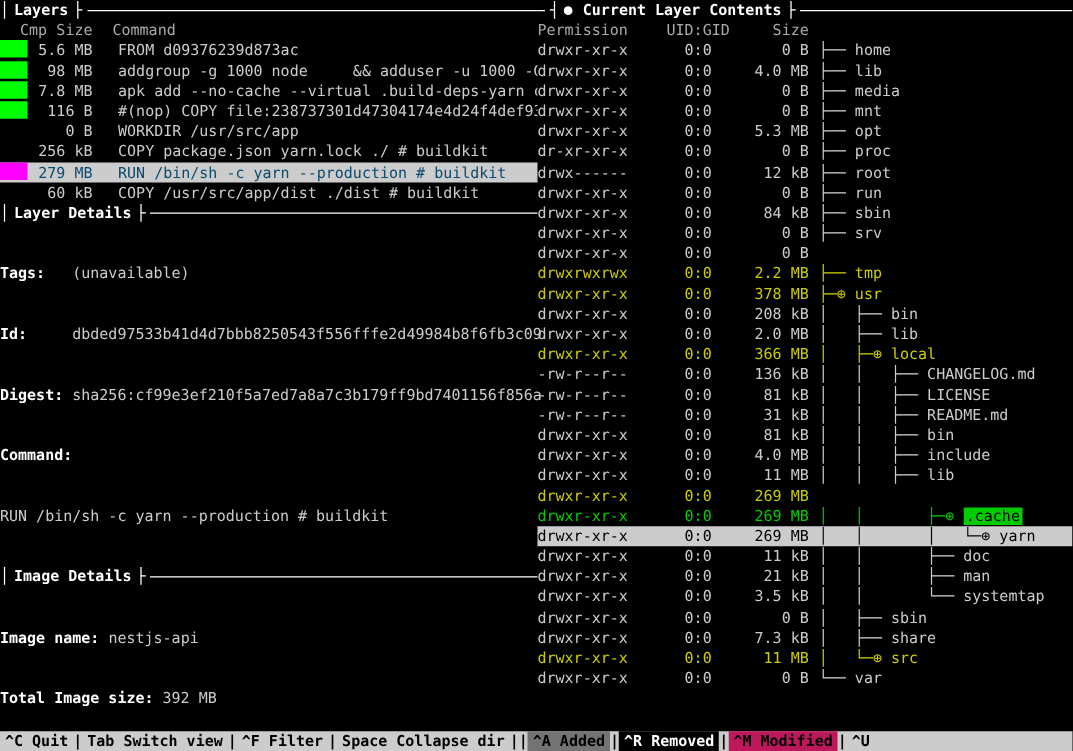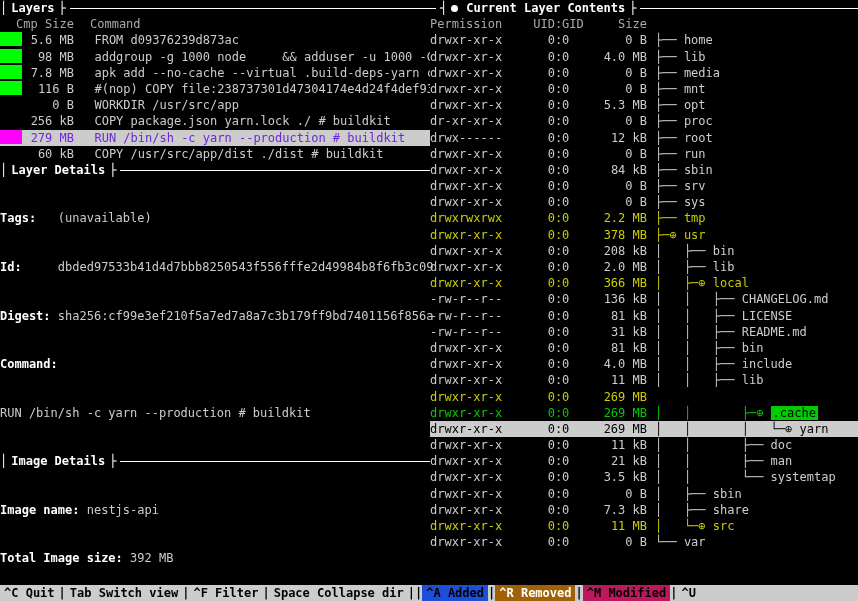--- a/index.html
+++ b/index.html
@@ -14,41 +14,41 @@
 .title-line .bar{flex:1;border-top:1px solid #fff;height:0;margin-top:1px}
 .dot{display:inline-block;width:7px;height:7px;border-radius:50%;background:#fff;margin-right:4px;vertical-align:middle}
 .layers-header{display:flex;color:#aaa}
 .layers-rows{display:flex;flex-direction:column}
 .layer-row{display:flex;white-space:pre}
 .cmp{width:22px;height:14px;display:inline-block}
 .cmp-green{background:#0f0}
 .cmp-magenta{background:#f0f}
 .lsize{width:58px;text-align:right;padding-right:6px}
 .lcmd{flex:1;overflow:hidden;text-overflow:clip;white-space:pre}
-.layer-row.selected{background:#ccc;color:#6d28d9}
+.layer-row.selected{background:#ccc;color:#0c4a6e}
 .layer-row.selected .cmp{background:#f0f}
 .details{padding:0;white-space:pre}
 .kv{white-space:pre}
 .key{color:#fff;font-weight:bold}
 .filetree-header{display:flex;color:#aaa;white-space:pre}
 .fperm{width:100px}
 .fuid{width:65px;text-align:center;padding-right:8px}
 .fsize{width:60px;text-align:right;padding-right:8px}
 .ftree{flex:1;white-space:pre}
 .filetree-rows{display:flex;flex-direction:column}
 .ft-row{display:flex;white-space:pre}
 .yellow,.yellow .fperm,.yellow .fuid,.yellow .fsize,.yellow .ftree{color:#cc0}
 .green,.green .fperm,.green .fuid,.green .fsize,.green .ftree{color:#0c0}
 .ft-row.selected{background:#ccc;color:#000}
 .ft-row.selected .fperm,.ft-row.selected .fuid,.ft-row.selected .fsize,.ft-row.selected .ftree{color:#000}
 .green-bg{background:#0c0;color:#000;padding:0 2px}
 .statusbar{display:flex;background:#ccc;color:#000;font-weight:bold;white-space:pre}
 .statusbar .seg{padding:0 4px}
-.statusbar .seg.green{background:#1d4ed8;color:#000}
-.statusbar .seg.magenta{background:#a16207;color:#fff}
+.statusbar .seg.green{background:#737373;color:#000}
+.statusbar .seg.magenta{background:#000000;color:#fff}
 .statusbar .seg.yellow{background:#be185d;color:#000}
 .layers-header .cmp{color:#aaa}
 .ft-row .ftree{overflow:hidden}
 </style>
 </head>
 <body>
 
 <div class="app">
   <div class="main">
 
@@ -128,21 +128,21 @@
           <div class="ft-row"><span class="fperm">drwxr-xr-x</span><span class="fuid">0:0</span><span class="fsize">0 B</span><span class="ftree">├── home</span></div>
           <div class="ft-row"><span class="fperm">drwxr-xr-x</span><span class="fuid">0:0</span><span class="fsize">4.0 MB</span><span class="ftree">├── lib</span></div>
           <div class="ft-row"><span class="fperm">drwxr-xr-x</span><span class="fuid">0:0</span><span class="fsize">0 B</span><span class="ftree">├── media</span></div>
           <div class="ft-row"><span class="fperm">drwxr-xr-x</span><span class="fuid">0:0</span><span class="fsize">0 B</span><span class="ftree">├── mnt</span></div>
           <div class="ft-row"><span class="fperm">drwxr-xr-x</span><span class="fuid">0:0</span><span class="fsize">5.3 MB</span><span class="ftree">├── opt</span></div>
           <div class="ft-row"><span class="fperm">dr-xr-xr-x</span><span class="fuid">0:0</span><span class="fsize">0 B</span><span class="ftree">├── proc</span></div>
           <div class="ft-row"><span class="fperm">drwx------</span><span class="fuid">0:0</span><span class="fsize">12 kB</span><span class="ftree">├── root</span></div>
           <div class="ft-row"><span class="fperm">drwxr-xr-x</span><span class="fuid">0:0</span><span class="fsize">0 B</span><span class="ftree">├── run</span></div>
           <div class="ft-row"><span class="fperm">drwxr-xr-x</span><span class="fuid">0:0</span><span class="fsize">84 kB</span><span class="ftree">├── sbin</span></div>
           <div class="ft-row"><span class="fperm">drwxr-xr-x</span><span class="fuid">0:0</span><span class="fsize">0 B</span><span class="ftree">├── srv</span></div>
-          <div class="ft-row"><span class="fperm">drwxr-xr-x</span><span class="fuid">0:0</span><span class="fsize">0 B</span><span class="ftree">├── sys</span></div>
+          <div class="ft-row"><span class="fperm">drwxr-xr-x</span><span class="fuid">0:0</span><span class="fsize">0 B</span></div>
           <div class="ft-row yellow"><span class="fperm">drwxrwxrwx</span><span class="fuid">0:0</span><span class="fsize">2.2 MB</span><span class="ftree">├── tmp</span></div>
           <div class="ft-row yellow"><span class="fperm">drwxr-xr-x</span><span class="fuid">0:0</span><span class="fsize">378 MB</span><span class="ftree">├─⊕ usr</span></div>
           <div class="ft-row"><span class="fperm">drwxr-xr-x</span><span class="fuid">0:0</span><span class="fsize">208 kB</span><span class="ftree">│   ├── bin</span></div>
           <div class="ft-row"><span class="fperm">drwxr-xr-x</span><span class="fuid">0:0</span><span class="fsize">2.0 MB</span><span class="ftree">│   ├── lib</span></div>
           <div class="ft-row yellow"><span class="fperm">drwxr-xr-x</span><span class="fuid">0:0</span><span class="fsize">366 MB</span><span class="ftree">│   ├─⊕ local</span></div>
           <div class="ft-row"><span class="fperm">-rw-r--r--</span><span class="fuid">0:0</span><span class="fsize">136 kB</span><span class="ftree">│   │   ├── CHANGELOG.md</span></div>
           <div class="ft-row"><span class="fperm">-rw-r--r--</span><span class="fuid">0:0</span><span class="fsize">81 kB</span><span class="ftree">│   │   ├── LICENSE</span></div>
           <div class="ft-row"><span class="fperm">-rw-r--r--</span><span class="fuid">0:0</span><span class="fsize">31 kB</span><span class="ftree">│   │   ├── README.md</span></div>
           <div class="ft-row"><span class="fperm">drwxr-xr-x</span><span class="fuid">0:0</span><span class="fsize">81 kB</span><span class="ftree">│   │   ├── bin</span></div>
           <div class="ft-row"><span class="fperm">drwxr-xr-x</span><span class="fuid">0:0</span><span class="fsize">4.0 MB</span><span class="ftree">│   │   ├── include</span></div>

